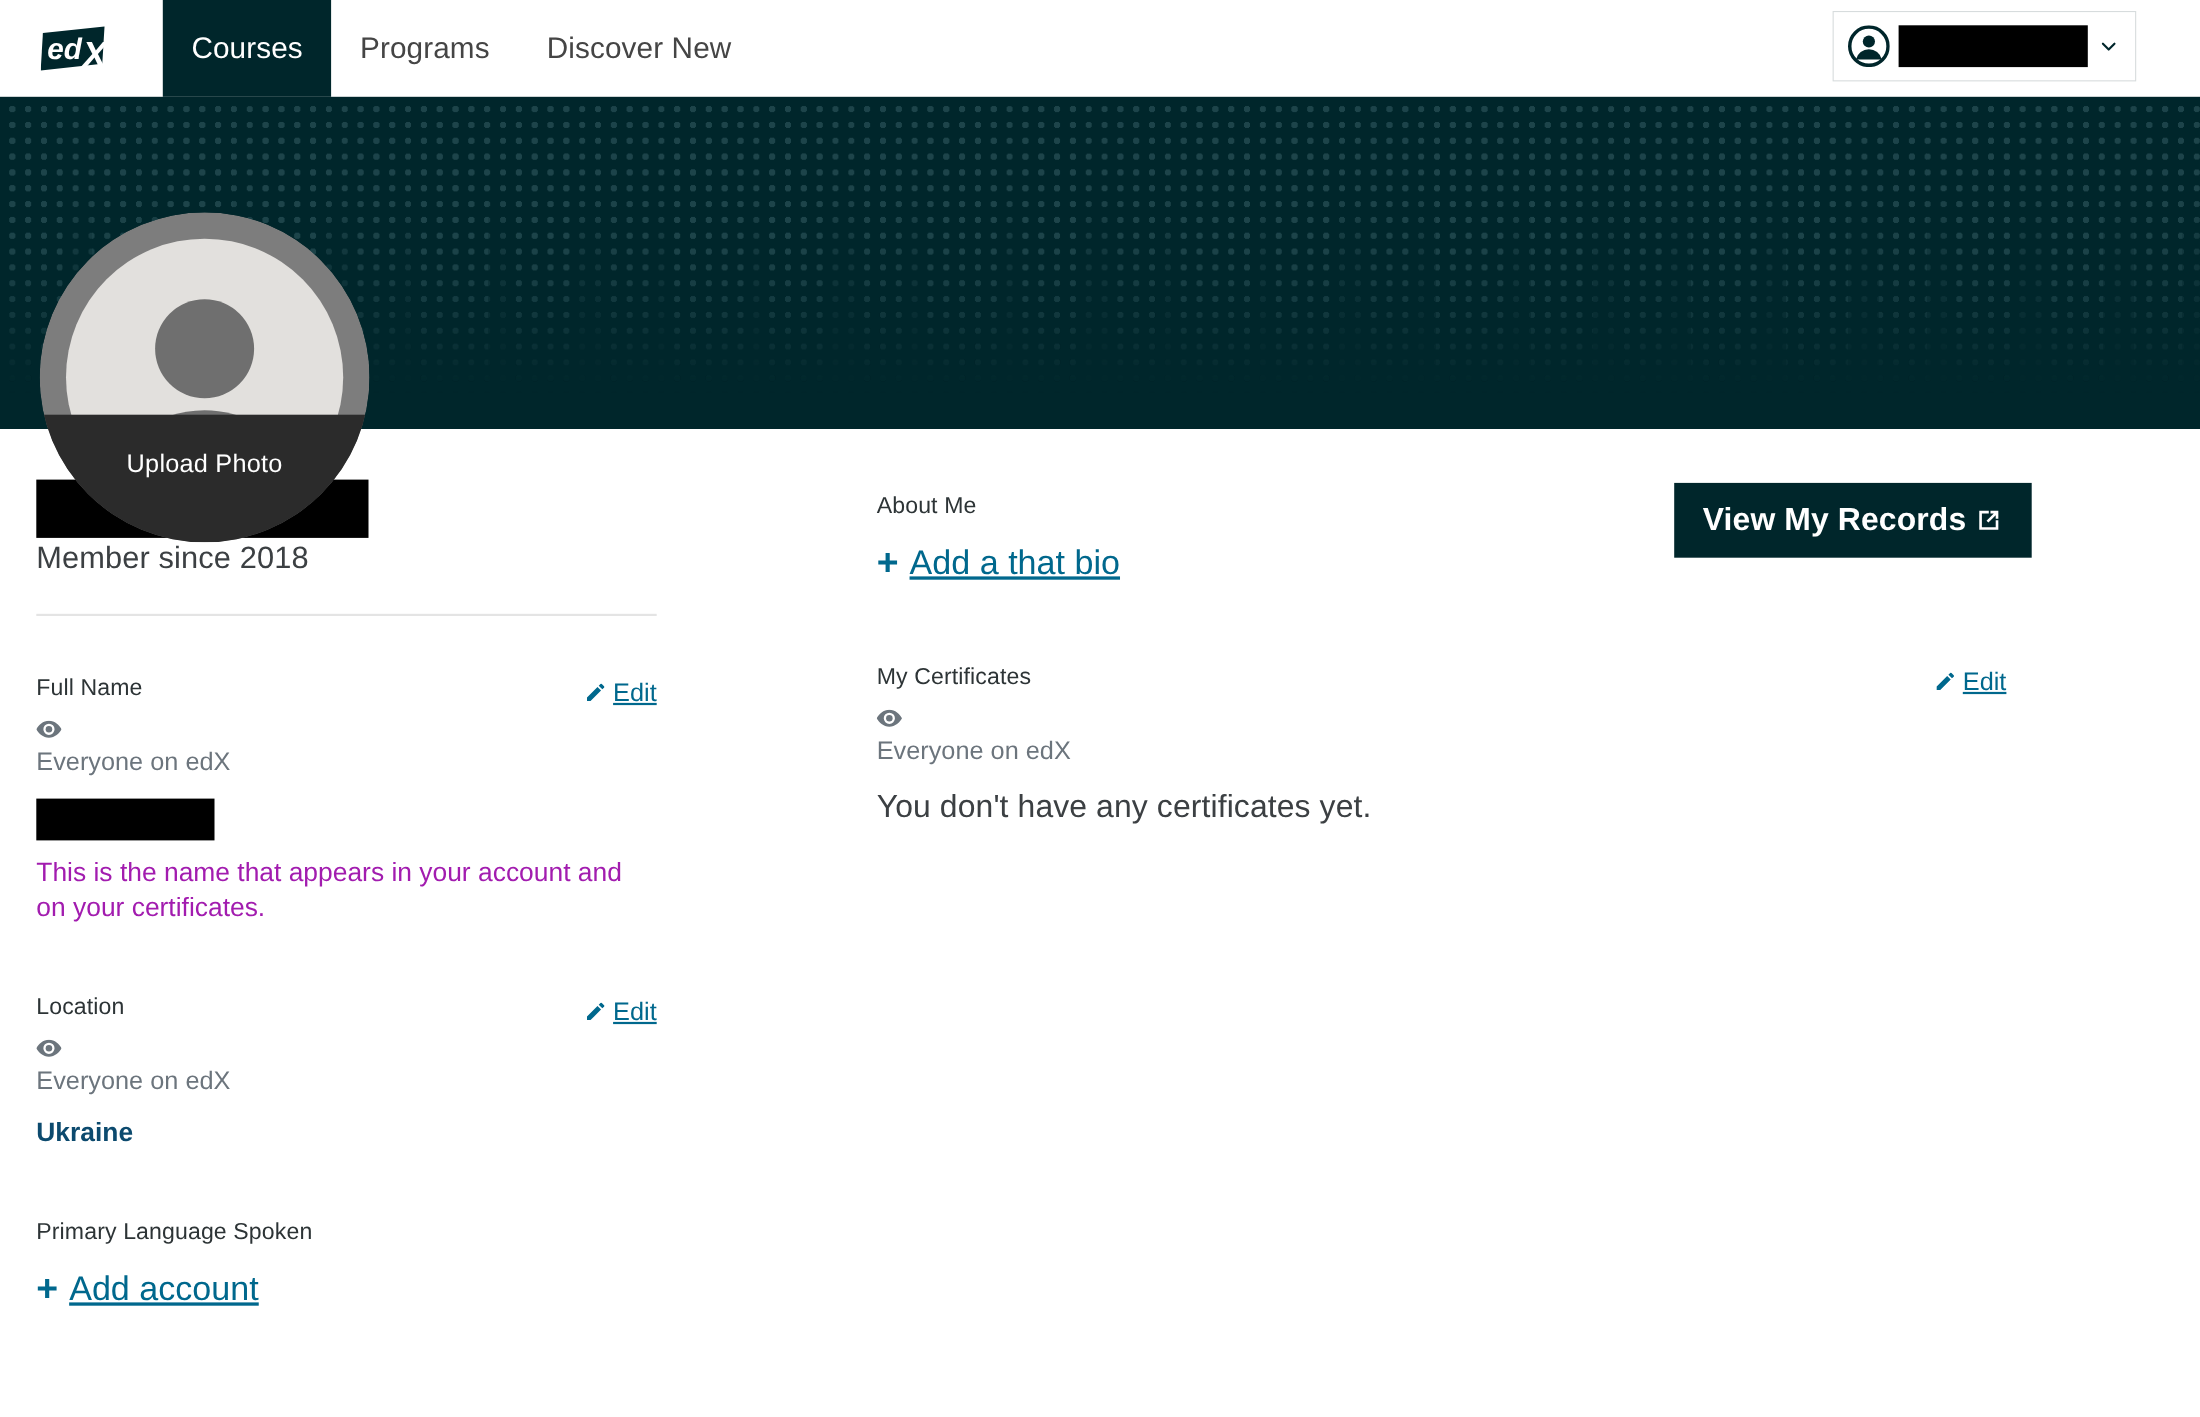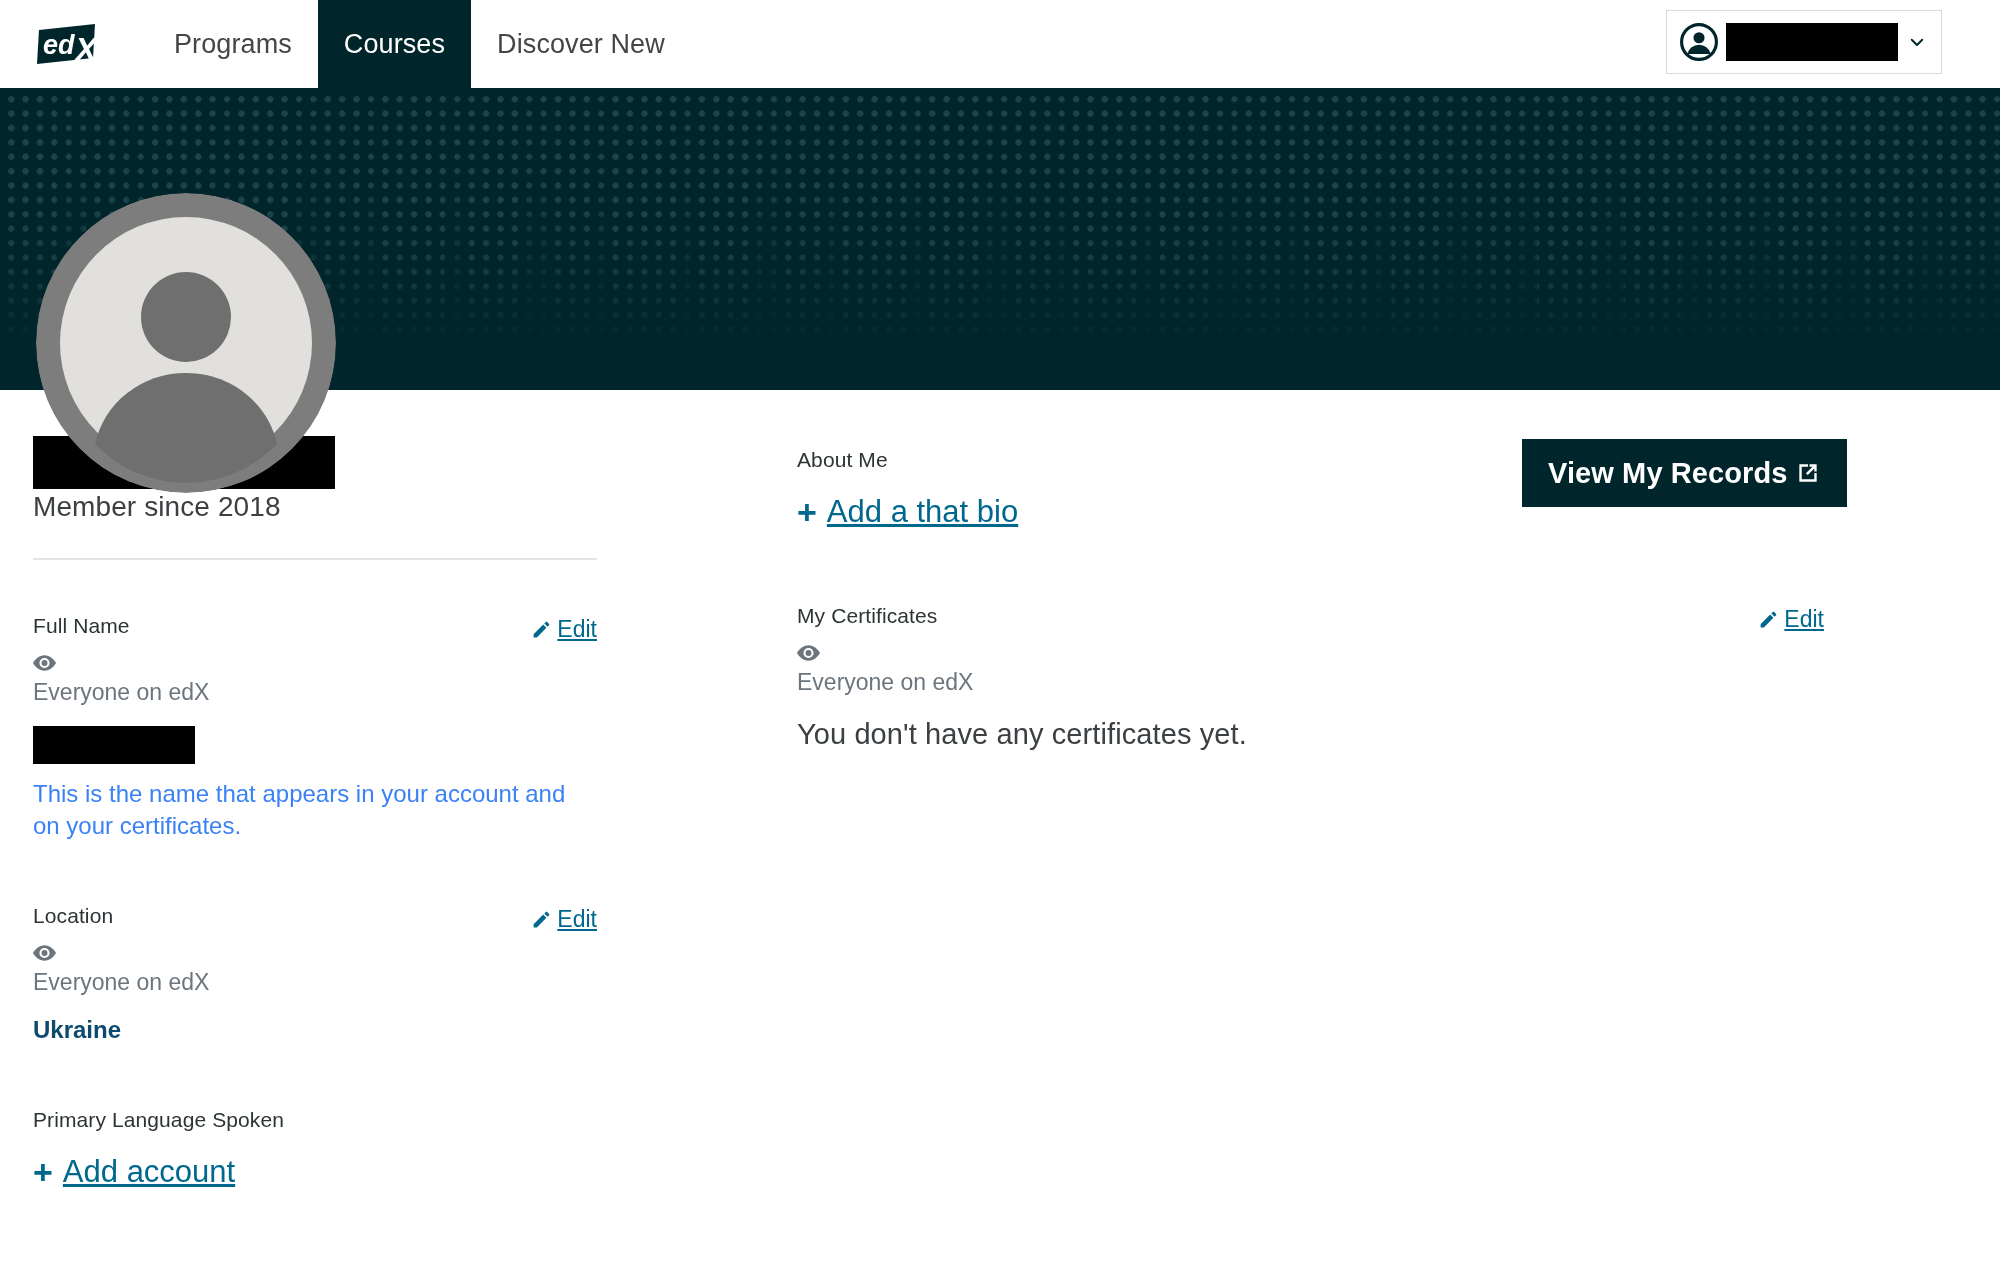--- a/index.html
+++ b/index.html
@@ -232,21 +232,21 @@
     font-size: 23px;
     flex-direction: column;
   }
   .eye-icon { width: 23px; height: 16px; display: block; }
 
   .value-redact { width: 162px; height: 38px; background: #000000; margin-top: 20px; }
   .field-help {
     margin-top: 14px;
     font-size: 24px;
     line-height: 1.33;
-    color: #3b82f6;
+    color: #a21caf;
     max-width: 570px;
   }
   .value-bold {
     margin-top: 20px;
     font-size: 24px;
     font-weight: 700;
     color: #0c4a6e;
   }
 
   .add-link {
@@ -288,25 +288,25 @@
 <div class="topnav">
   <div class="logo-wrap">
     <svg class="edx-logo" viewBox="0 0 74 46">
       <polygon points="2,9 58,3 56,37 0,43" fill="#00262B"></polygon>
       <text x="6" y="33" font-family="Liberation Sans, sans-serif" font-size="27" font-weight="700" font-style="italic" fill="#ffffff">ed</text>
       <text x="38" y="40" font-family="Liberation Sans, sans-serif" font-size="33" font-weight="700" font-style="italic" fill="#ffffff">X</text>
     </svg>
   </div>
 
   <div class="nav-items">
+    <div class="nav-item active">
+      <span>Courses</span>
+    </div>
     <div class="nav-item">
       <span>Programs</span>
-    </div>
-    <div class="nav-item active">
-      <span>Courses</span>
     </div>
     <div class="nav-item">
       <span>Discover New</span>
     </div>
   </div>
 
   <div class="user-menu">
     <svg class="user-avatar-icon" viewBox="0 0 24 24">
       <circle cx="12" cy="12" r="11" fill="none" stroke="#00262B" stroke-width="2"></circle>
       <circle cx="12" cy="9.3" r="3.5" fill="#00262B"></circle>
@@ -324,20 +324,23 @@
   <div class="hero-dots-drip"></div>
 </div>
 
 <div class="avatar-block">
   <svg class="avatar-svg" viewBox="0 0 300 300">
     <circle cx="150" cy="150" r="150" fill="#7d7d7d"></circle>
     <circle cx="150" cy="150" r="126" fill="#e2e0dd"></circle>
     <circle cx="150" cy="124" r="45" fill="#6f6f6f"></circle>
     <path d="M150 180c-45 0-82 30-91 71a126 126 0 0 0 182 0c-9-41-46-71-91-71z" fill="#6f6f6f"></path>
   </svg>
+  <div class="avatar-overlay">
+    <span>Upload Photo</span>
+  </div>
 </div>
 
 <div class="content">
 
   <button class="records-btn">
     <span>View My Records</span>
     <svg class="ext-icon" viewBox="0 0 24 24">
       <path d="M4 4h8v2.2H6.2v11.6h11.6V12H20v8H4z" fill="#ffffff"></path>
       <path d="M13.4 4H20v6.6h-2.2V7.8l-6.1 6.1-1.6-1.6 6.1-6.1h-2.8z" fill="#ffffff"></path>
     </svg>

